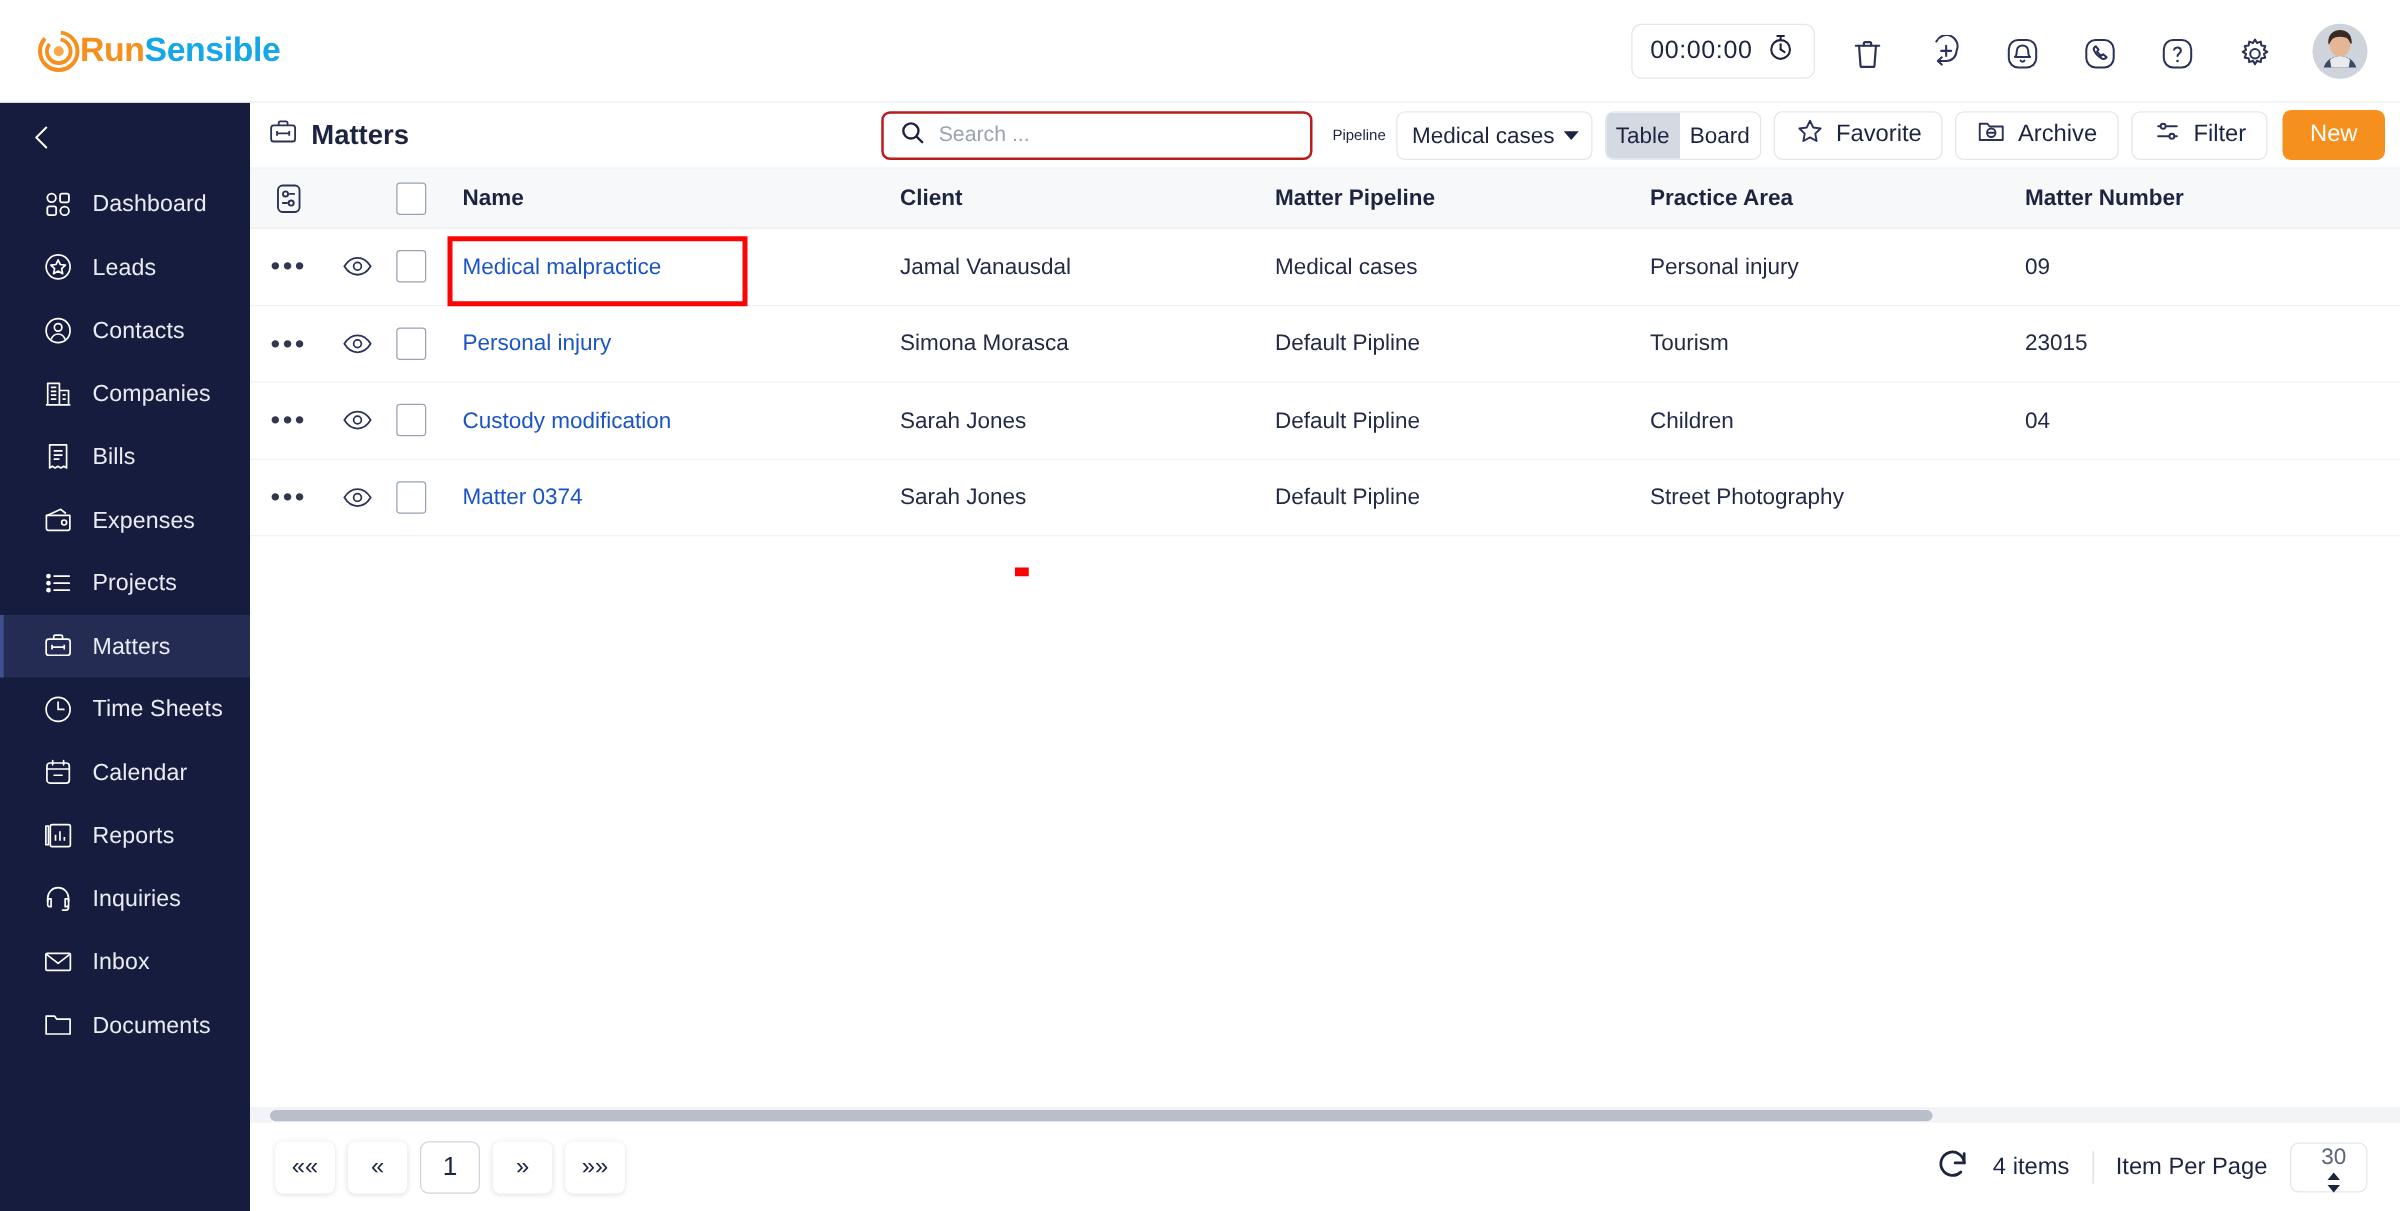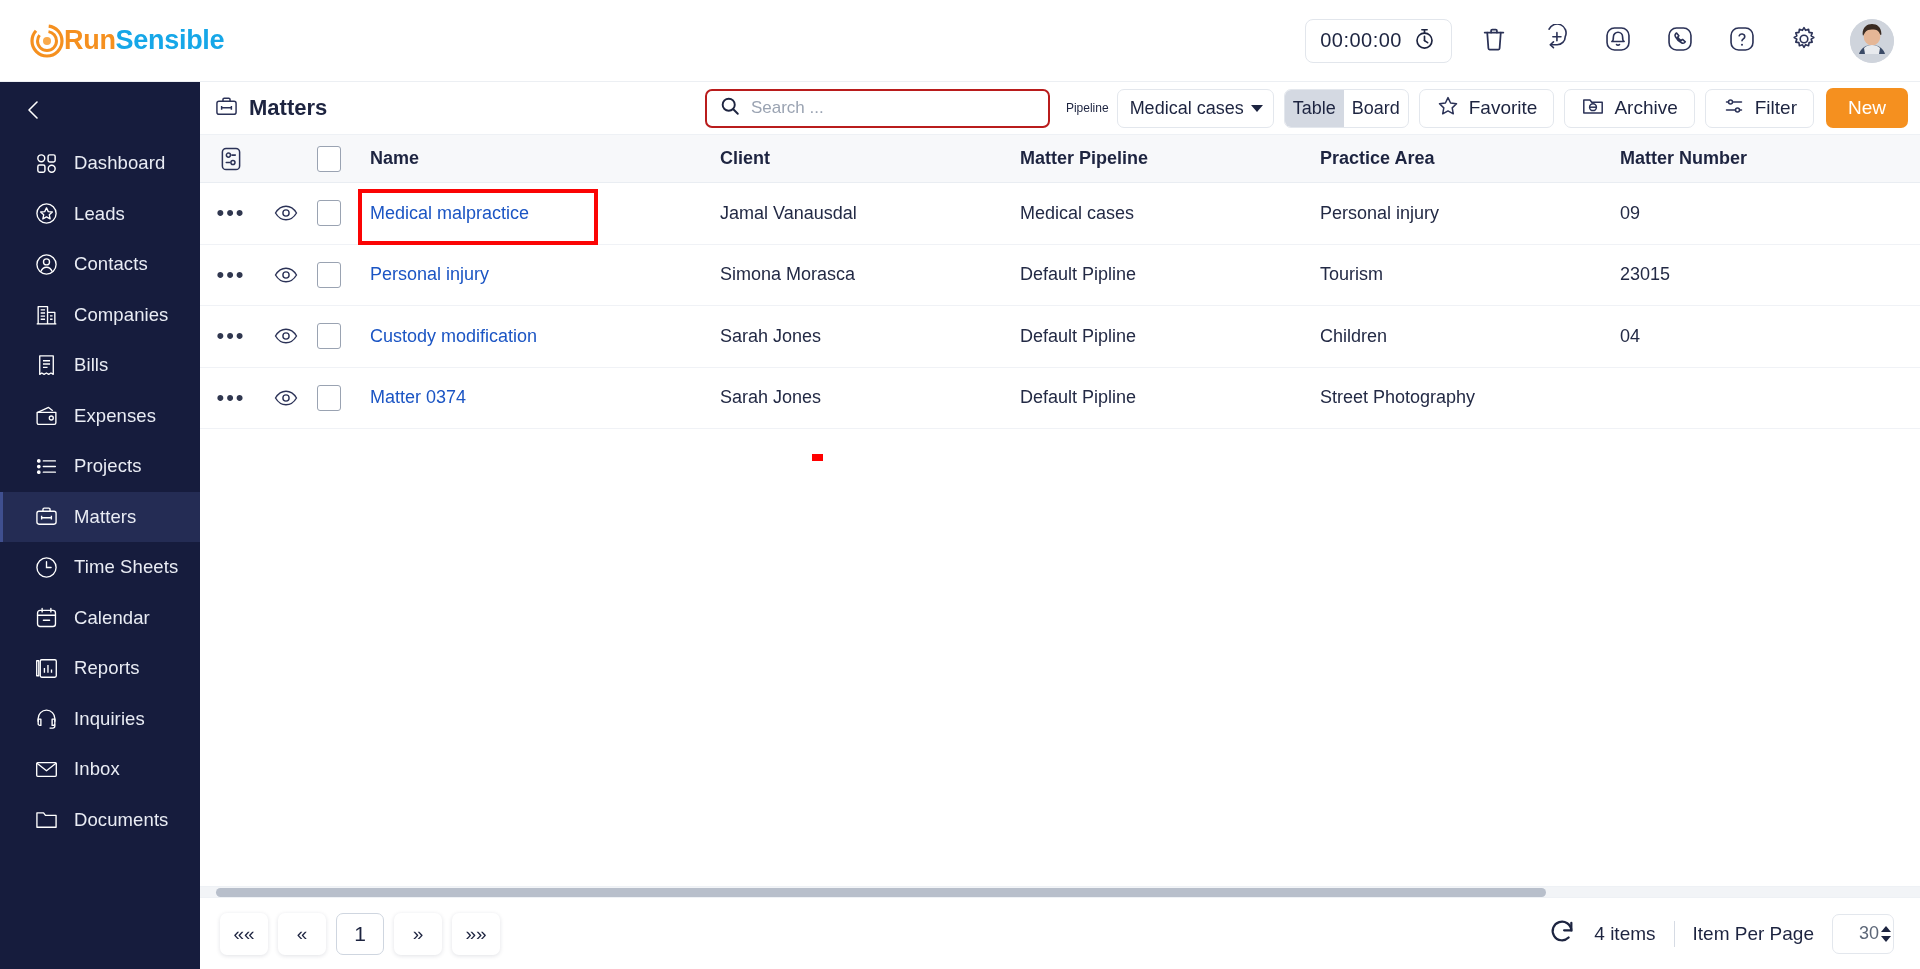--- a/index.html
+++ b/index.html
@@ -19,21 +19,21 @@
     padding: 0 26px 0 30px;
     border-bottom: 1px solid #eceff3;
     position: relative; z-index: 5;
   }
   .brand { display: flex; align-items: center; gap: 0; }
   .brand-logo { width: 34px; height: 34px; }
   .brand-text { font-size: 27px; font-weight: bold; letter-spacing: -0.3px; }
   .brand-run { color: #f5901f; }
   .brand-sensible { color: #16a7e8; }
 
-  .top-actions { margin-left: auto; display: flex; align-items: flex-start; gap: 22px; }
+  .top-actions { margin-left: auto; display: flex; align-items: flex-end; gap: 22px; }
   .timer-box {
     display: flex; align-items: center; gap: 10px;
     border: 1px solid #e2e6ec; border-radius: 8px;
     padding: 9px 14px; height: 44px;
     color: #1d2440; font-size: 20px;
   }
   .timer-text { font-size: 20px; color: #1d2440; letter-spacing: 0.5px; }
   .icon-btn {
     width: 40px; height: 40px;
     display: flex; align-items: center; justify-content: center;
@@ -188,21 +188,21 @@
     display: flex; align-items: center; justify-content: center;
     font-size: 19px; color: #1d2440; cursor: pointer;
     font-family: "Liberation Sans", sans-serif;
   }
   .pg-btn.current { border: 1px solid #cfd6e0; box-shadow: none; font-size: 21px; }
   .footer-right { margin-left: auto; display: flex; align-items: center; gap: 18px; font-size: 19px; color: #1d2440; }
   .vdivider { width: 1px; height: 26px; background: #d6dbe4; }
   .perpage-select {
     width: 62px; height: 40px; border: 1px solid #e3e7ed; border-radius: 7px;
     display: flex; align-items: center; justify-content: space-between;
-    padding: 0 7px 0 26px; font-size: 18px; color: #5d6778; cursor: pointer;
+    padding: 0 7px 0 15px; font-size: 18px; color: #5d6778; cursor: pointer; flex-direction: column;
   }
   .spinner { display: flex; flex-direction: column; gap: 2px; color: #1d2440; }
 </style>
 </head>
 <body>
 
 <div class="app">
 
   <div class="topbar">
     <div class="brand">

